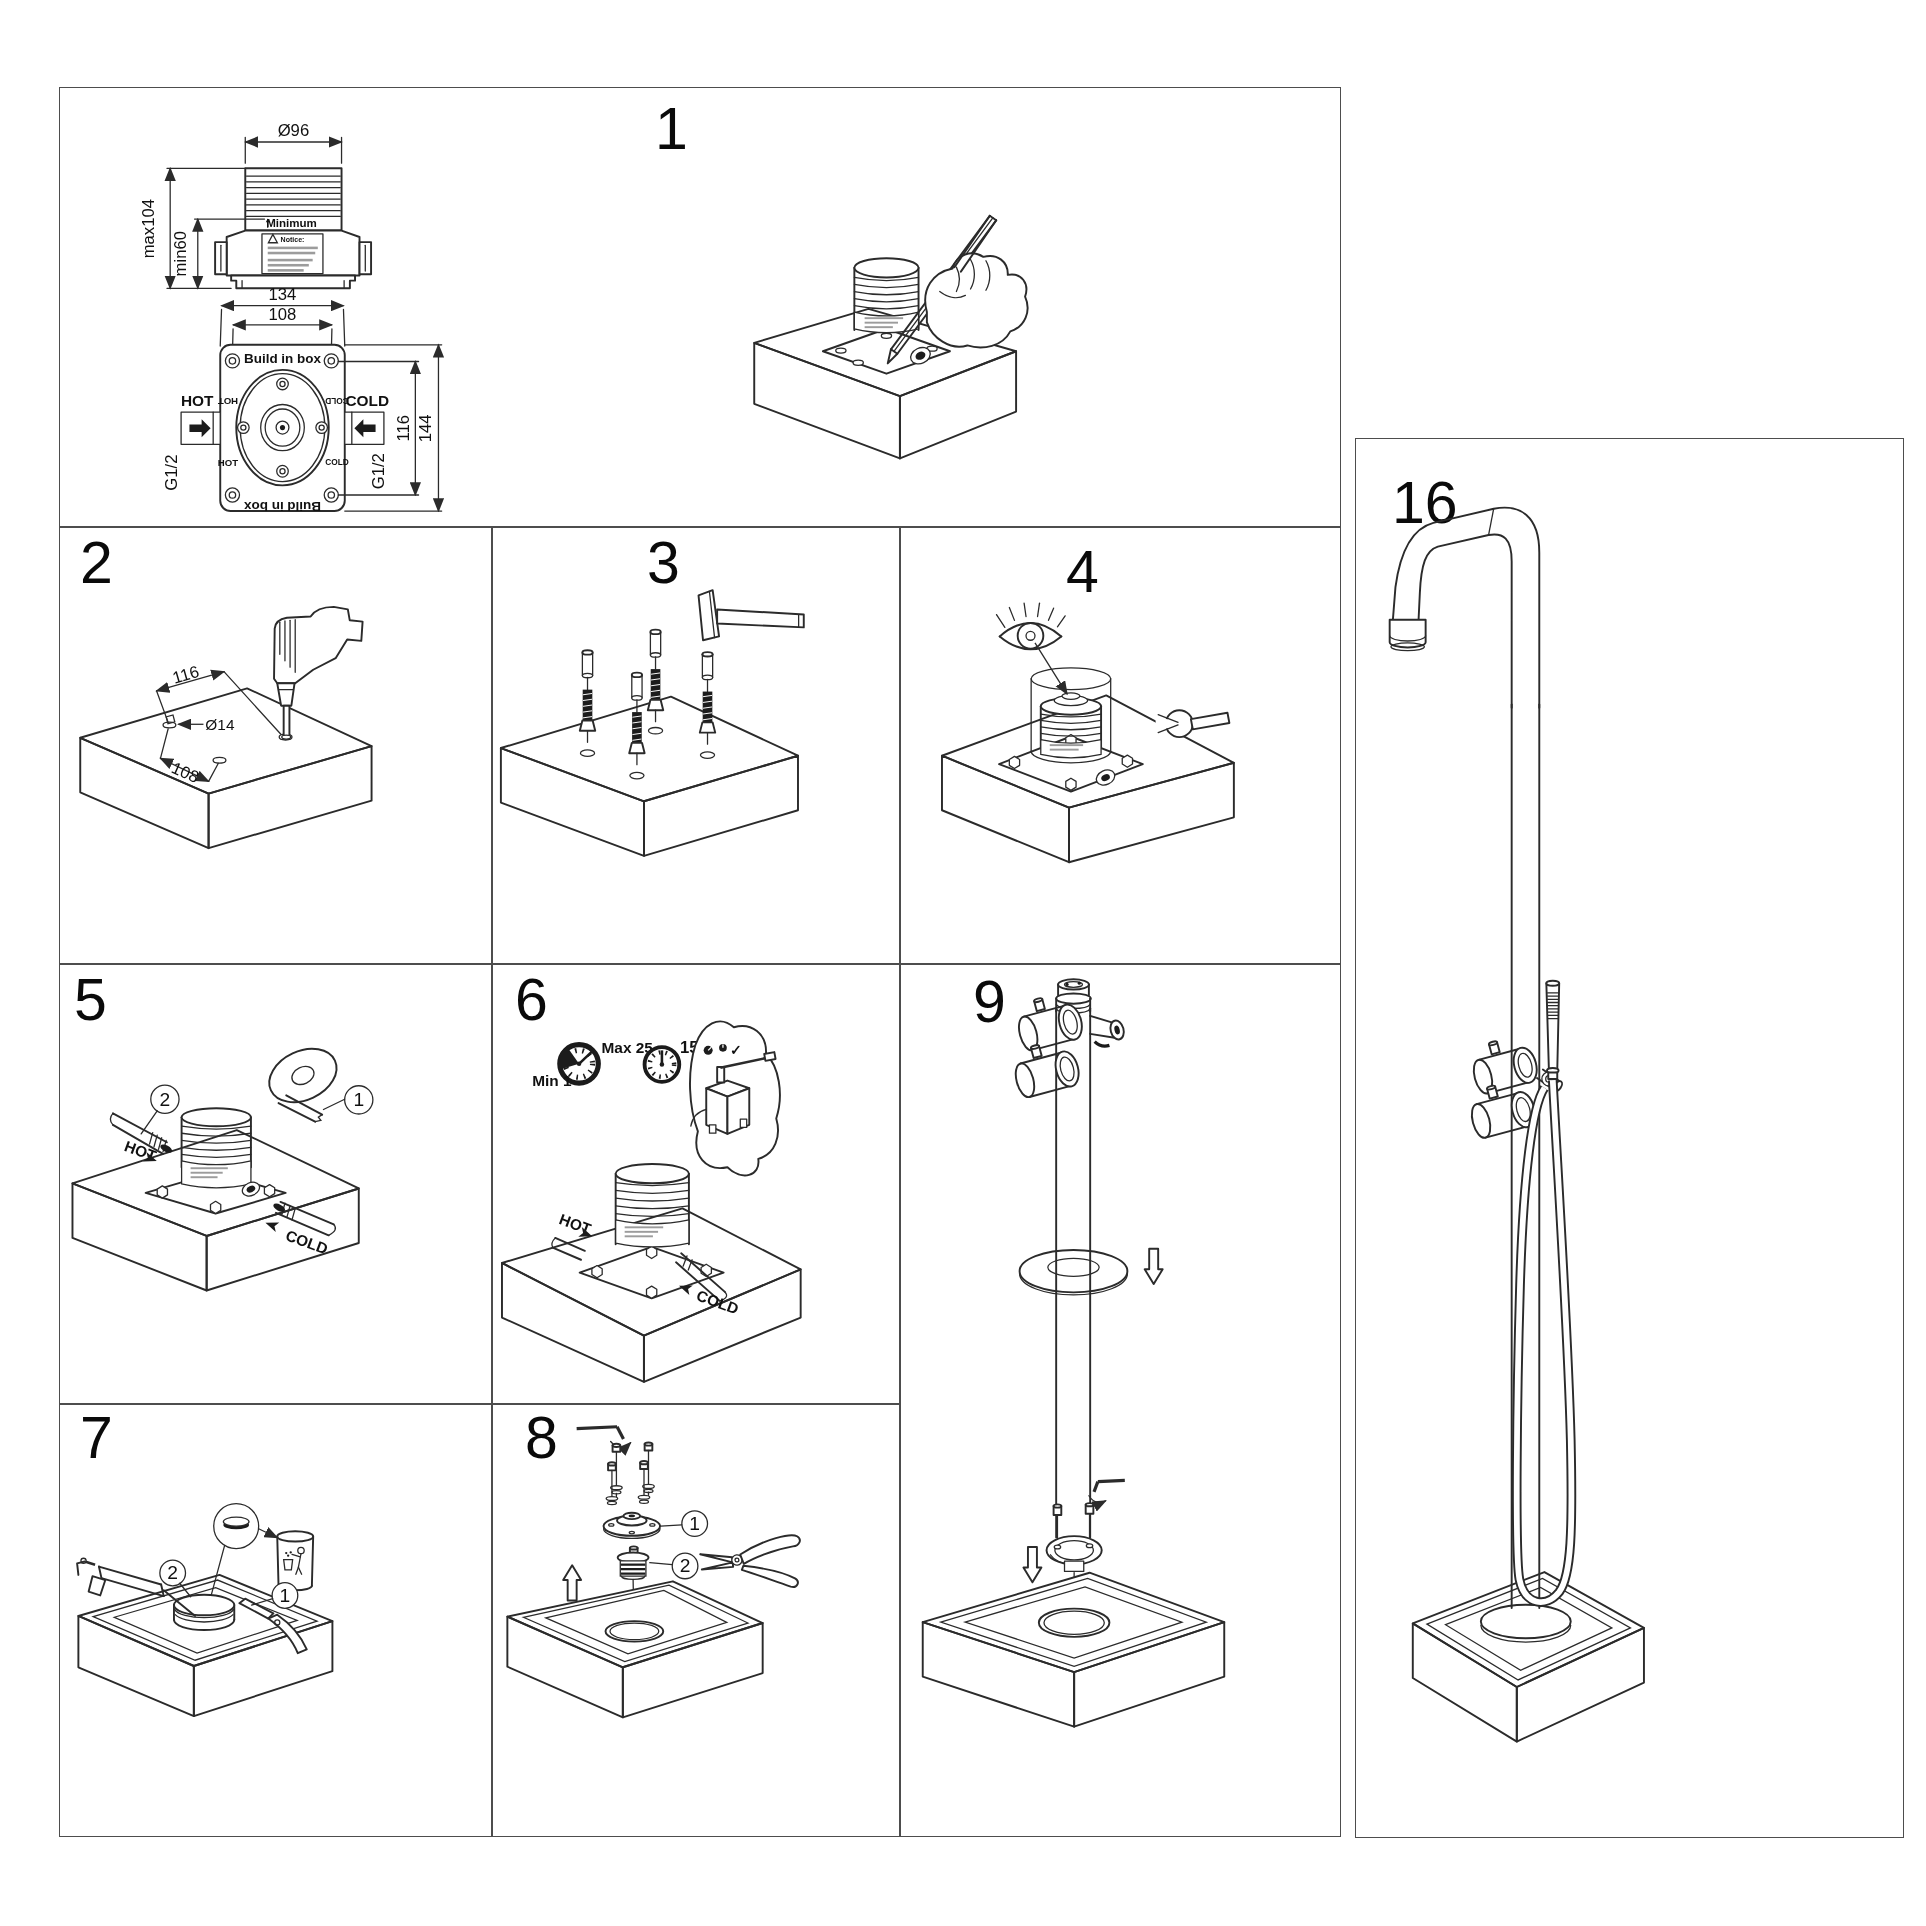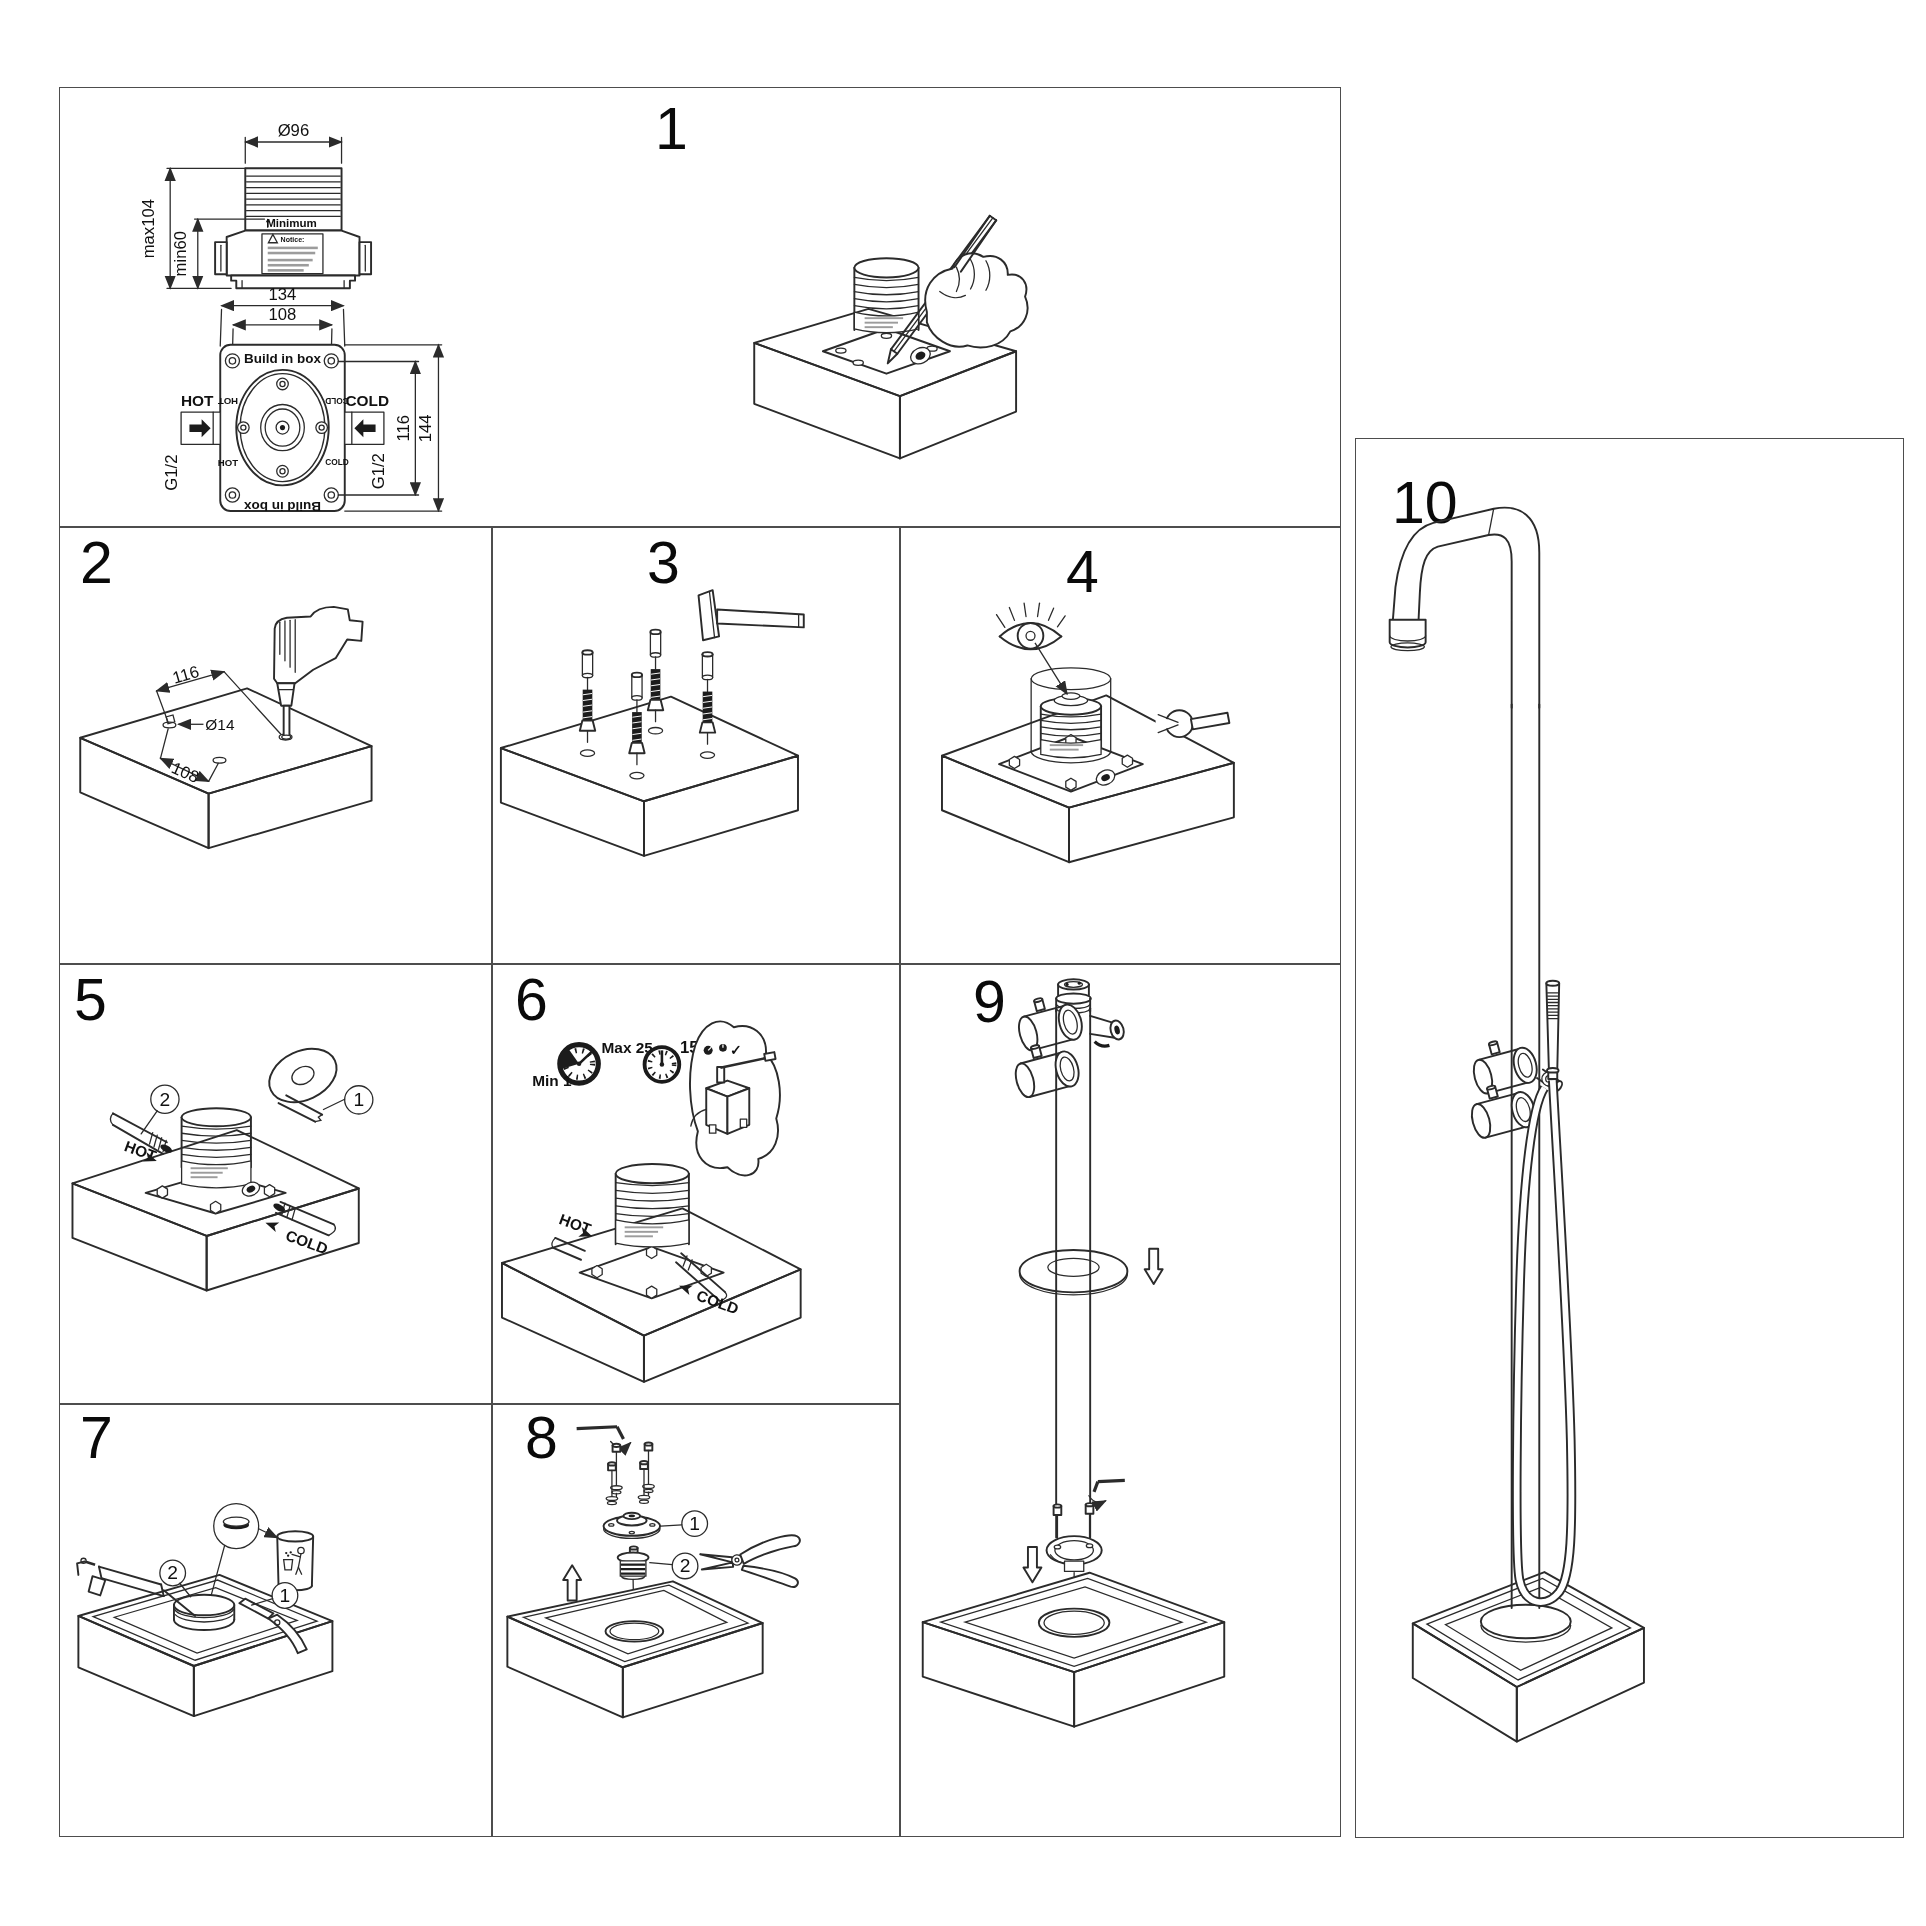--- a/index.html
+++ b/index.html
@@ -75,21 +75,21 @@
 
   <div class="stepnum" style="left:655px;top:100px;">1</div>
   <div class="stepnum" style="left:80px;top:534px;">2</div>
   <div class="stepnum" style="left:647px;top:534px;">3</div>
   <div class="stepnum" style="left:1066px;top:543px;">4</div>
   <div class="stepnum" style="left:74px;top:971px;">5</div>
   <div class="stepnum" style="left:515px;top:971px;">6</div>
   <div class="stepnum" style="left:973px;top:973px;">9</div>
   <div class="stepnum" style="left:80px;top:1409px;">7</div>
   <div class="stepnum" style="left:525px;top:1409px;">8</div>
-  <div class="stepnum" style="left:1392px;top:474px;">10</div>
+  <div class="stepnum" style="left:1392px;top:474px;">16</div>
 
   <div class="panel" style="left:59px;top:87px;width:1282px;height:439px;margin-top:12px;">
   <svg viewBox="0 0 1997 684" width="1282" height="439">
 
     <g>
       <line class="dim" x1="290" y1="67" x2="440" y2="67" marker-start="url(#arr)" marker-end="url(#arr)"></line>
       <line class="k2" x1="290" y1="100" x2="290" y2="60"></line>
           <line class="k2" x1="440" y1="100" x2="440" y2="60"></line>
       <text class="td" x="365" y="58" text-anchor="middle">Ø96</text>
       <rect class="kf" x="290" y="108" width="150" height="97"></rect>

